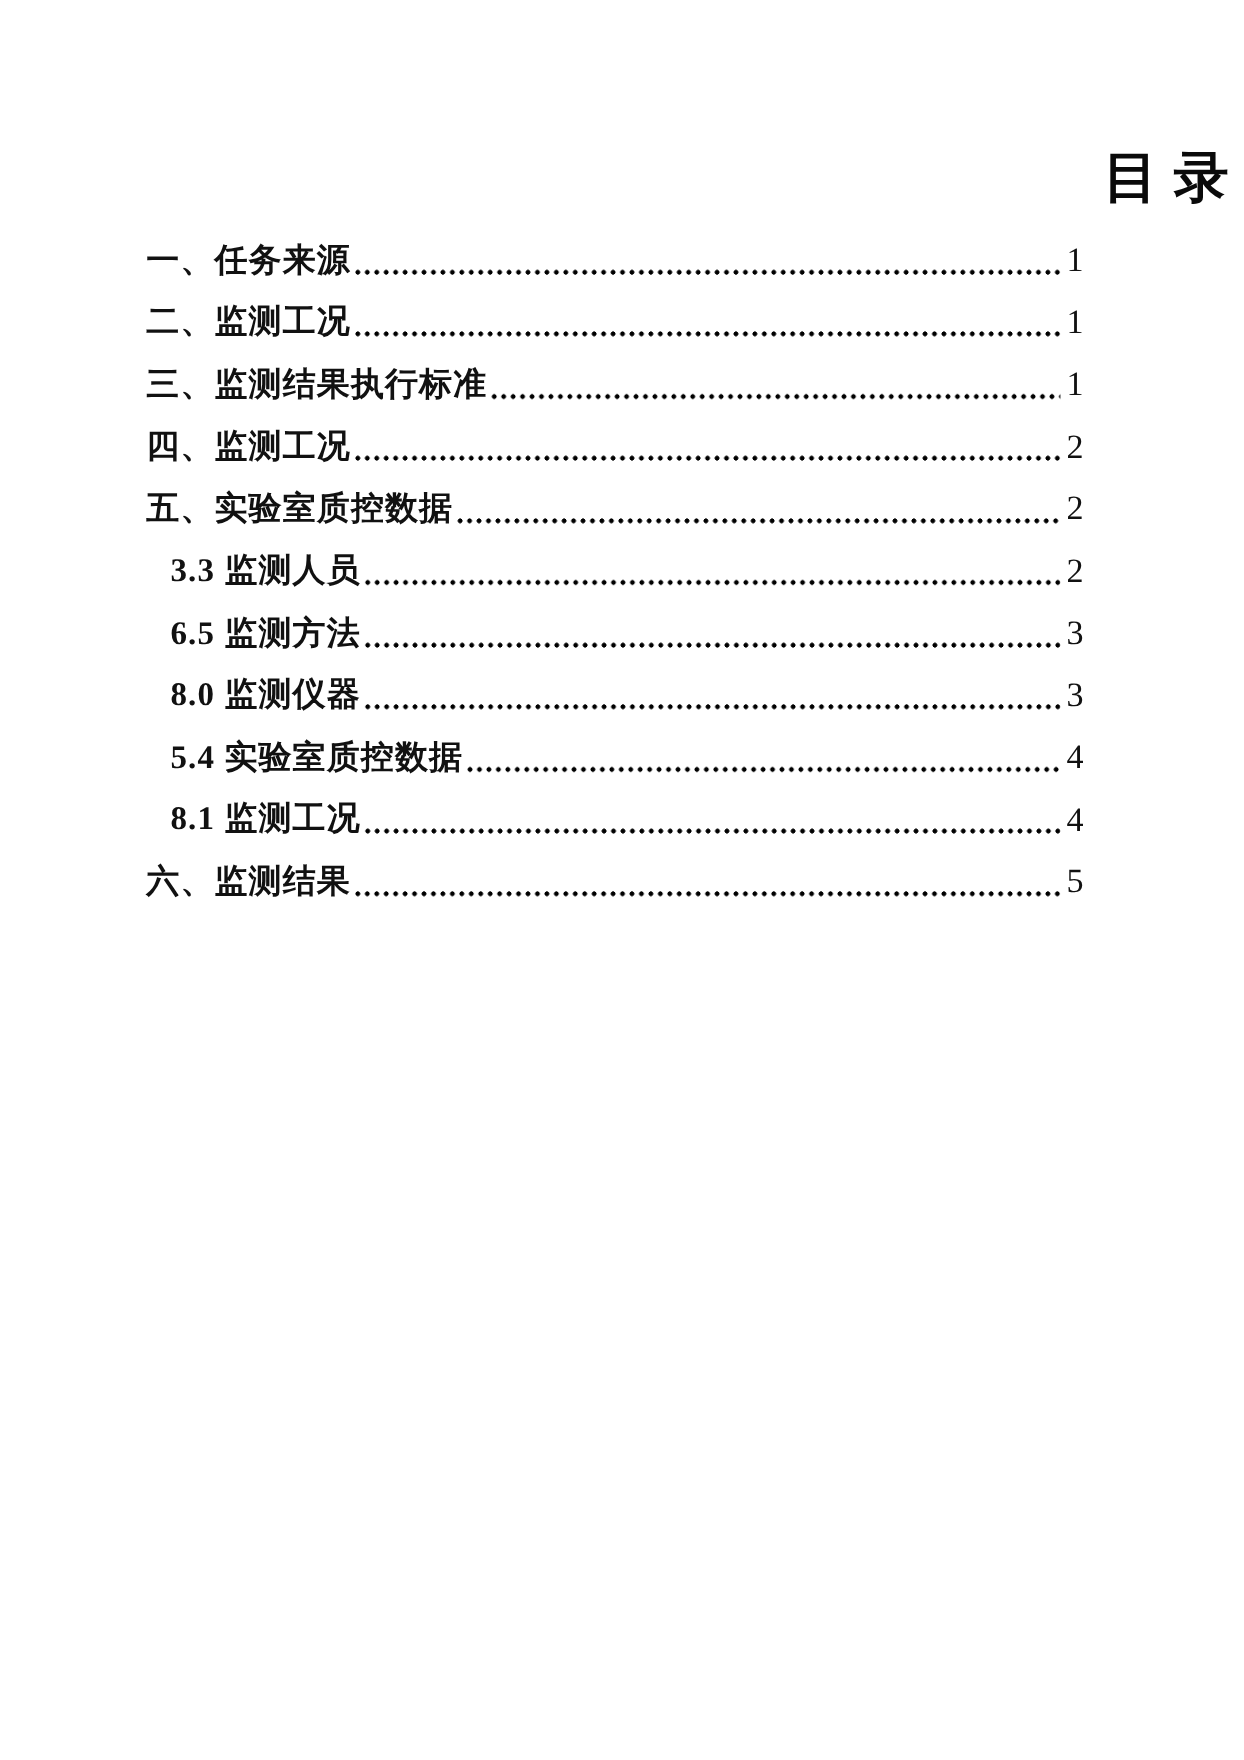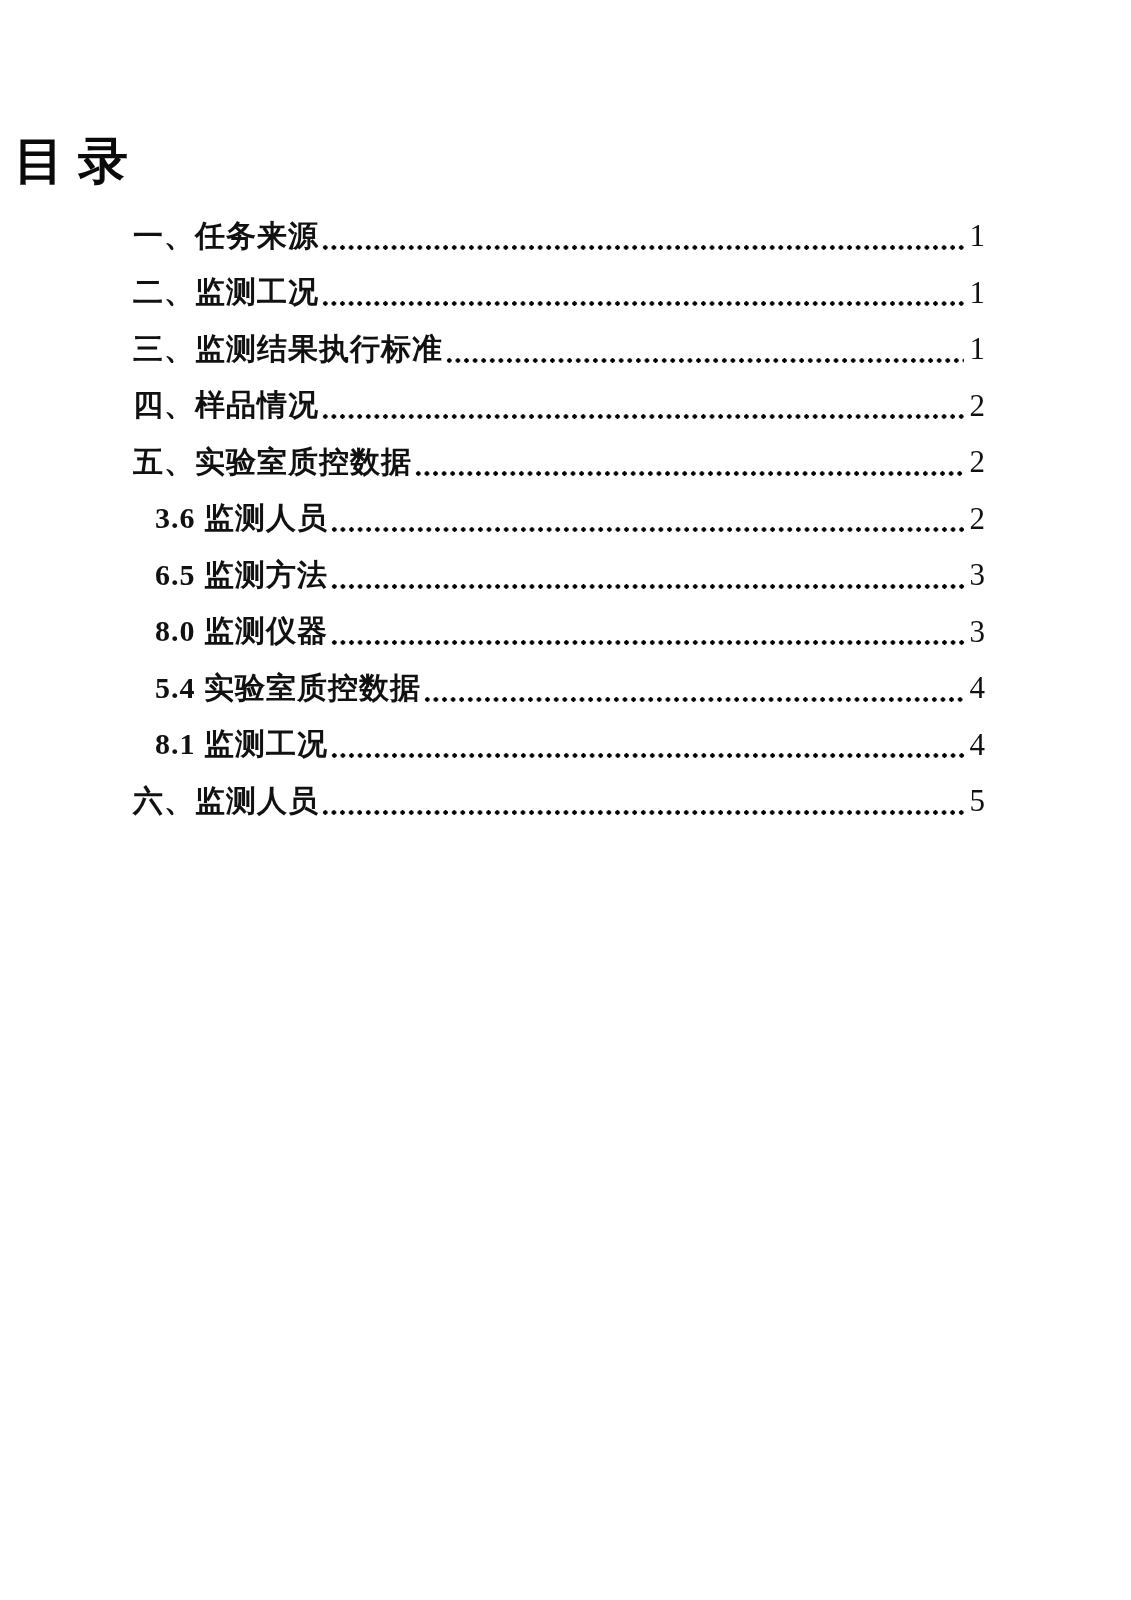--- a/index.html
+++ b/index.html
@@ -17,21 +17,21 @@
   }
   .page {
     width: 1131px;
     height: 1600px;
     background: #ffffff;
     box-sizing: border-box;
   }
   h1.doc-title {
     margin: 0;
     padding-top: 130px;
-    text-align: left;
+    text-align: right;
     font-size: 50px;
     line-height: 62px;
     font-weight: 700;
     letter-spacing: 14px;
     text-indent: 14px; 
     color: #0a0a0a;
   }
   nav.toc {
     margin: 16px 0 0 133px;
     width: 852px;
@@ -88,33 +88,33 @@
     <span class="pagenum">1</span>
   </div>
 
   <div class="toc-row level-1">
     <span class="label">三、监测结果执行标准</span>
     <span class="leader"></span>
     <span class="pagenum">1</span>
   </div>
 
   <div class="toc-row level-1">
-    <span class="label">四、样品情况</span>
+    <span class="label">四、监测工况</span>
     <span class="leader"></span>
     <span class="pagenum">2</span>
   </div>
 
   <div class="toc-row level-1">
     <span class="label">五、实验室质控数据</span>
     <span class="leader"></span>
     <span class="pagenum">2</span>
   </div>
 
   <div class="toc-row level-2">
-    <span class="label">3.6 监测人员</span>
+    <span class="label">3.3 监测人员</span>
     <span class="leader"></span>
     <span class="pagenum">2</span>
   </div>
 
   <div class="toc-row level-2">
     <span class="label">6.5 监测方法</span>
     <span class="leader"></span>
     <span class="pagenum">3</span>
   </div>
 
@@ -130,18 +130,18 @@
     <span class="pagenum">4</span>
   </div>
 
   <div class="toc-row level-2">
     <span class="label">8.1 监测工况</span>
     <span class="leader"></span>
     <span class="pagenum">4</span>
   </div>
 
   <div class="toc-row level-1">
-    <span class="label">六、监测人员</span>
+    <span class="label">六、监测结果</span>
     <span class="leader"></span>
     <span class="pagenum">5</span>
   </div>
 </nav>
 </main>
 
 </body></html>

